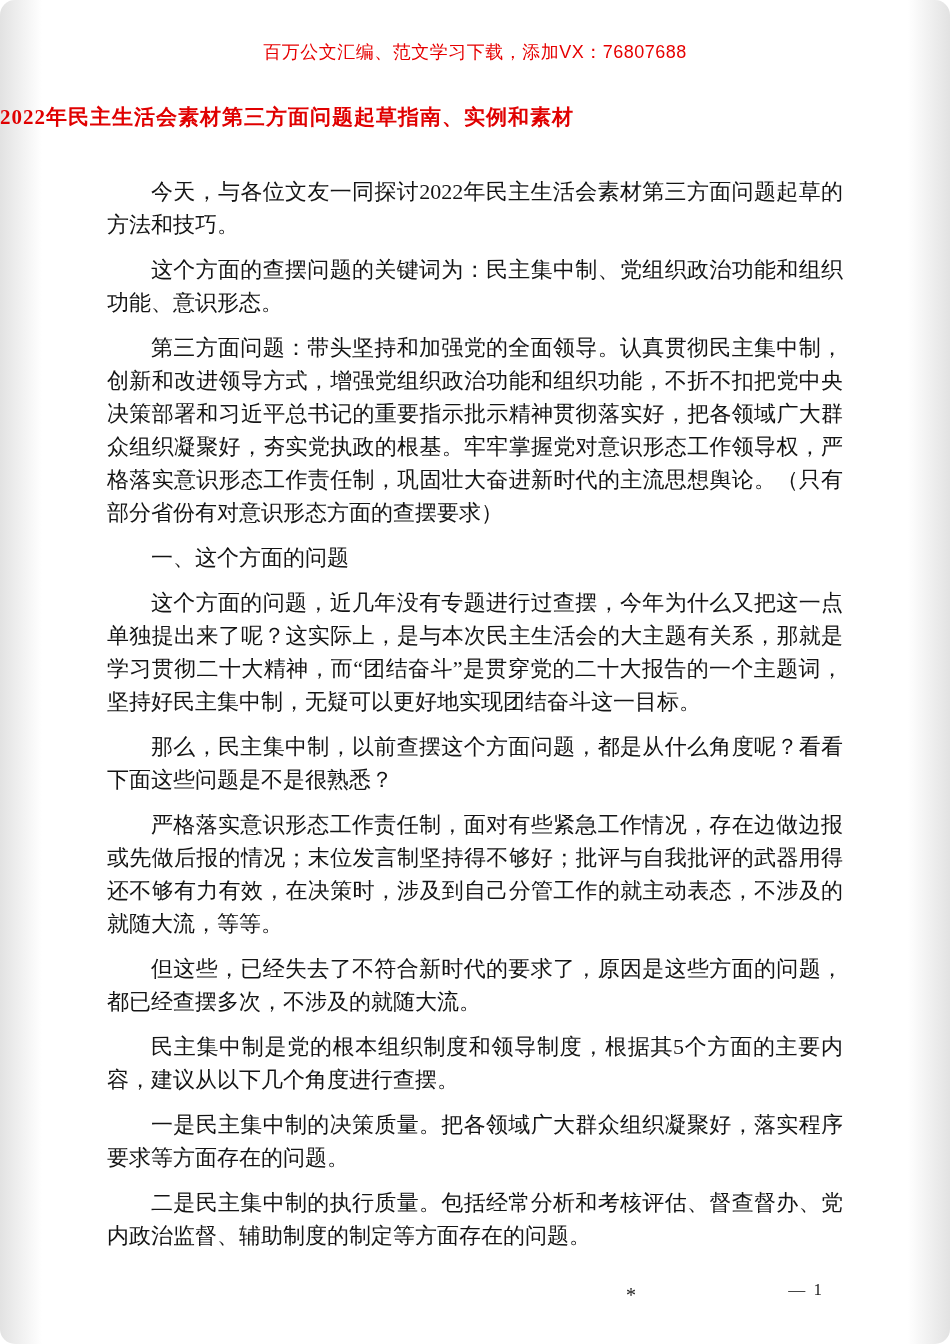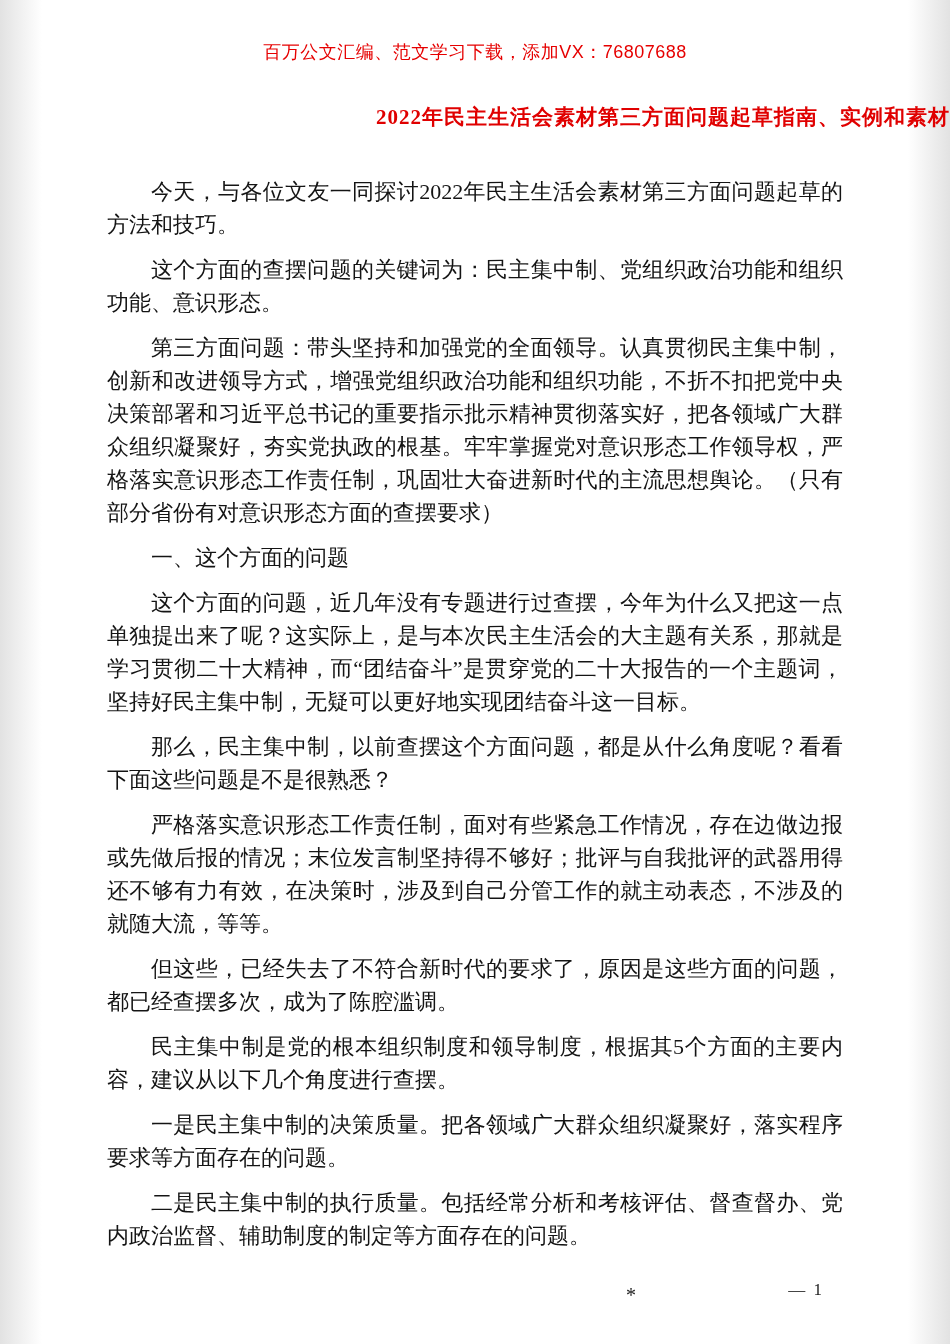--- a/index.html
+++ b/index.html
@@ -9,39 +9,40 @@
     background: #ffffff;
   }
   .page {
     position: relative;
     width: 950px;
     height: 1344px;
     overflow: hidden;
     background: linear-gradient(90deg, #e2e2e2 0px, #ffffff 42px, #ffffff 908px, #e2e2e2 950px);
     font-family: "Liberation Serif", "DejaVu Serif", serif;
     color: #141414;
+    border-radius: 15px;
   }
   .header-notice {
     position: absolute;
     top: 40px;
     left: 0;
     width: 100%;
     text-align: center;
     color: #e60000;
     font-size: 18px;
     letter-spacing: 0.5px;
     font-family: "Liberation Sans", "DejaVu Sans", sans-serif;
   }
   .doc-title {
     position: absolute;
     top: 103px;
     left: 0;
     width: 100%;
     margin: 0;
-    text-align: right;
+    text-align: left;
     color: #e00000;
     font-size: 21px;
     font-weight: bold;
     letter-spacing: 1px;
   }
   .doc-body {
     position: absolute;
     top: 163px;
     left: 95px;
     width: 760px;
@@ -80,21 +81,21 @@
   <h1 class="doc-title">2022年民主生活会素材第三方面问题起草指南、实例和素材</h1>
 
   <div class="doc-body">
     <p>今天，与各位文友一同探讨2022年民主生活会素材第三方面问题起草的方法和技巧。</p>
     <p>这个方面的查摆问题的关键词为：民主集中制、党组织政治功能和组织功能、意识形态。</p>
     <p>第三方面问题：带头坚持和加强党的全面领导。认真贯彻民主集中制，创新和改进领导方式，增强党组织政治功能和组织功能，不折不扣把党中央决策部署和习近平总书记的重要指示批示精神贯彻落实好，把各领域广大群众组织凝聚好，夯实党执政的根基。牢牢掌握党对意识形态工作领导权，严格落实意识形态工作责任制，巩固壮大奋进新时代的主流思想舆论。（只有部分省份有对意识形态方面的查摆要求）</p>
     <p>一、这个方面的问题</p>
     <p>这个方面的问题，近几年没有专题进行过查摆，今年为什么又把这一点单独提出来了呢？这实际上，是与本次民主生活会的大主题有关系，那就是学习贯彻二十大精神，而“团结奋斗”是贯穿党的二十大报告的一个主题词，坚持好民主集中制，无疑可以更好地实现团结奋斗这一目标。</p>
     <p>那么，民主集中制，以前查摆这个方面问题，都是从什么角度呢？看看下面这些问题是不是很熟悉？</p>
     <p>严格落实意识形态工作责任制，面对有些紧急工作情况，存在边做边报或先做后报的情况；末位发言制坚持得不够好；批评与自我批评的武器用得还不够有力有效，在决策时，涉及到自己分管工作的就主动表态，不涉及的就随大流，等等。</p>
-    <p>但这些，已经失去了不符合新时代的要求了，原因是这些方面的问题，都已经查摆多次，成为了陈腔滥调。</p>
+    <p>但这些，已经失去了不符合新时代的要求了，原因是这些方面的问题，都已经查摆多次，不涉及的就随大流。</p>
     <p>民主集中制是党的根本组织制度和领导制度，根据其5个方面的主要内容，建议从以下几个角度进行查摆。</p>
     <p>一是民主集中制的决策质量。把各领域广大群众组织凝聚好，落实程序要求等方面存在的问题。</p>
     <p>二是民主集中制的执行质量。包括经常分析和考核评估、督查督办、党内政治监督、辅助制度的制定等方面存在的问题。</p>
   </div>
 
   <div class="footer-mark">*</div>
 
   <div class="page-number">— 1</div>
 
 </div>

